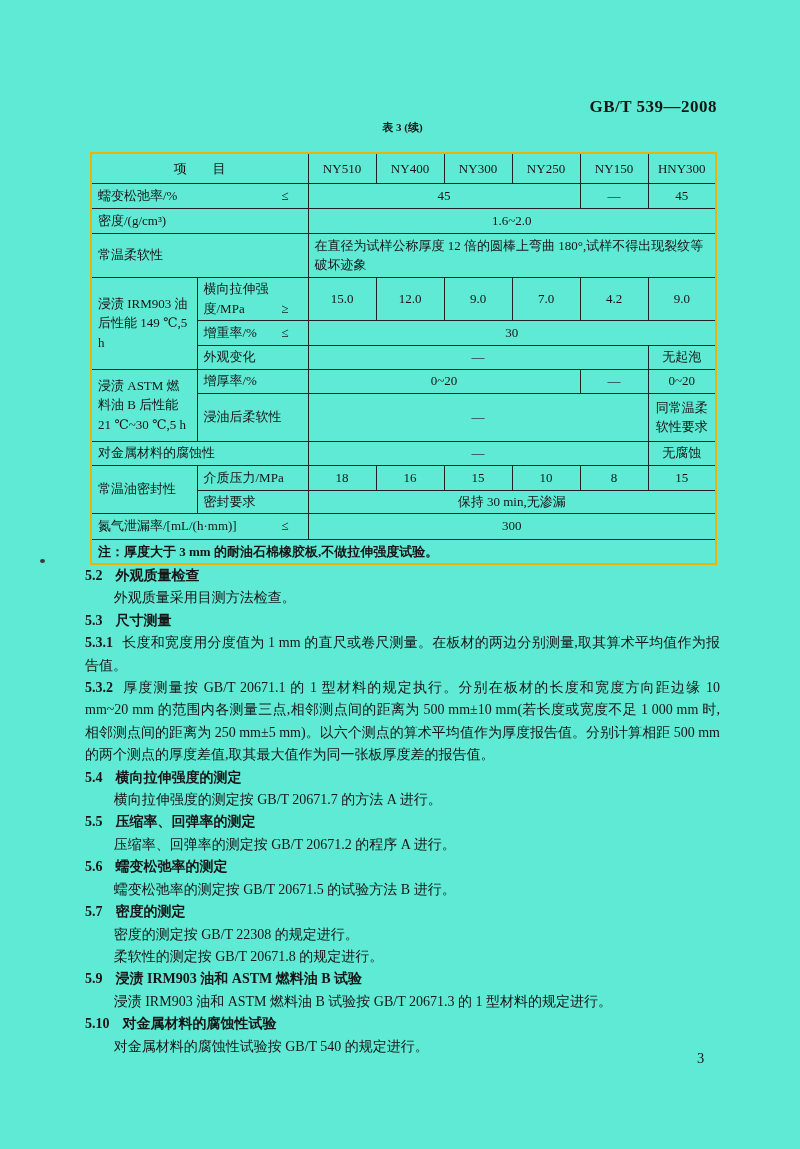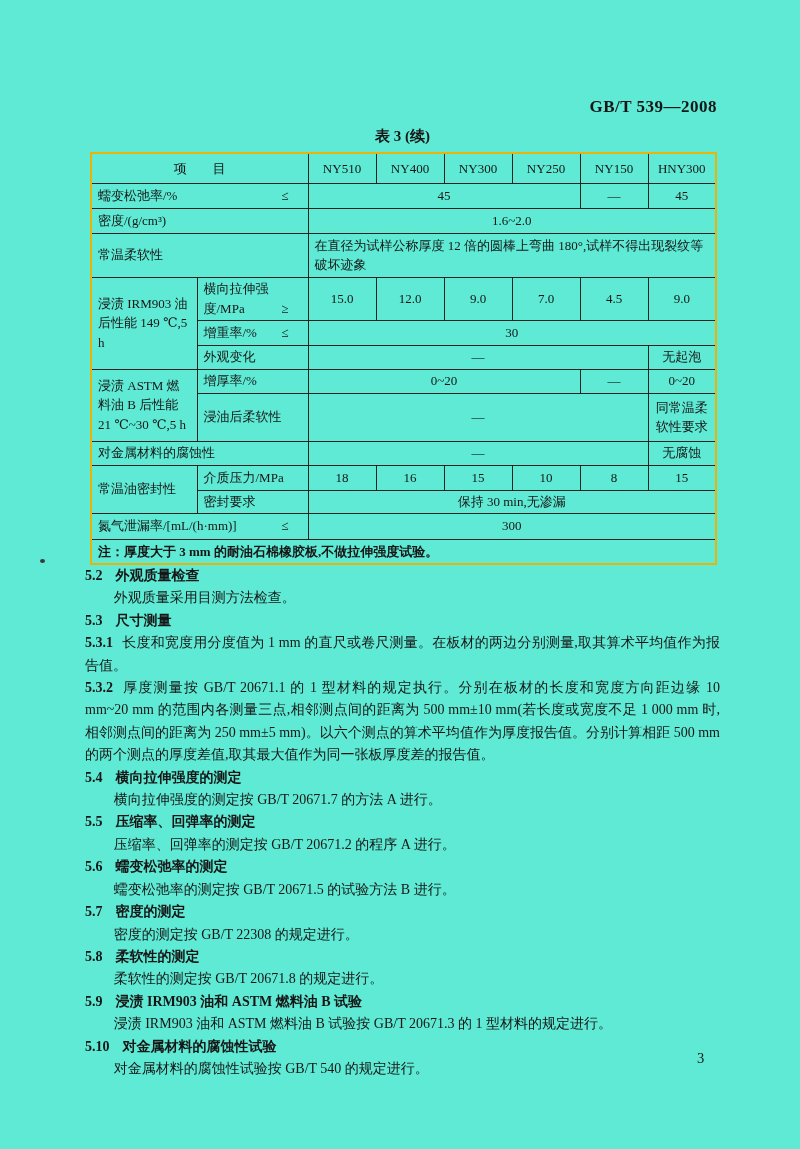--- a/index.html
+++ b/index.html
@@ -9,22 +9,22 @@
     background:#5eead4; color:#161616; overflow:hidden;
     font-family:"Liberation Serif","DejaVu Serif",serif;
   }
   
   .std-code {
     position:absolute; top:97px; right:83px;
     font-size:17px; font-weight:bold; letter-spacing:.5px;
   }
   
   .tbl-title {
-    position:absolute; top:127px; left:90px; width:625px;
-    text-align:center; font-size:15px; font-weight:bold;
+    position:absolute; top:120px; left:90px; width:625px;
+    text-align:center; font-size:11px; font-weight:bold;
   }
   
   table.spec {
     position:absolute; top:152px; left:90px; width:625px;
     border-collapse:collapse; table-layout:fixed;
     font-size:13px; border:2px solid #eab308;
   }
   table.spec td {
     border:1.5px solid #222; padding:1px 6px;
     vertical-align:middle; line-height:1.5;
@@ -124,21 +124,21 @@
         <td>
           <div class="lr">
               <span>横向拉伸强度/MPa</span>
               <span class="op">≥</span>
             </div>
         </td>
         <td class="c">15.0</td>
         <td class="c">12.0</td>
         <td class="c">9.0</td>
         <td class="c">7.0</td>
-        <td class="c">4.5</td>
+        <td class="c">4.2</td>
         <td class="c">9.0</td>
       </tr>
 
       <tr class="h-weight">
         <td>
           <div class="lr">
               <span>增重率/%</span>
               <span class="op">≤</span>
             </div>
         </td>
@@ -217,21 +217,20 @@
 
     <div class="sec-h"><span class="num">5.5</span><span>压缩率、回弹率的测定</span></div>
     <p class="ind">压缩率、回弹率的测定按 GB/T 20671.2 的程序 A 进行。</p>
 
     <div class="sec-h"><span class="num">5.6</span><span>蠕变松弛率的测定</span></div>
     <p class="ind">蠕变松弛率的测定按 GB/T 20671.5 的试验方法 B 进行。</p>
 
     <div class="sec-h"><span class="num">5.7</span><span>密度的测定</span></div>
     <p class="ind">密度的测定按 GB/T 22308 的规定进行。</p>
 
-    <div class="sec-h"><span class="num">5.8</span><span>柔软性的测定</span></div>
     <p class="ind">柔软性的测定按 GB/T 20671.8 的规定进行。</p>
 
     <div class="sec-h"><span class="num">5.9</span><span>浸渍 IRM903 油和 ASTM 燃料油 B 试验</span></div>
     <p class="ind">浸渍 IRM903 油和 ASTM 燃料油 B 试验按 GB/T 20671.3 的 1 型材料的规定进行。</p>
 
     <div class="sec-h"><span class="num">5.10</span><span>对金属材料的腐蚀性试验</span></div>
     <p class="ind">对金属材料的腐蚀性试验按 GB/T 540 的规定进行。</p>
   </div>
 
   <div class="page-no">3</div>

